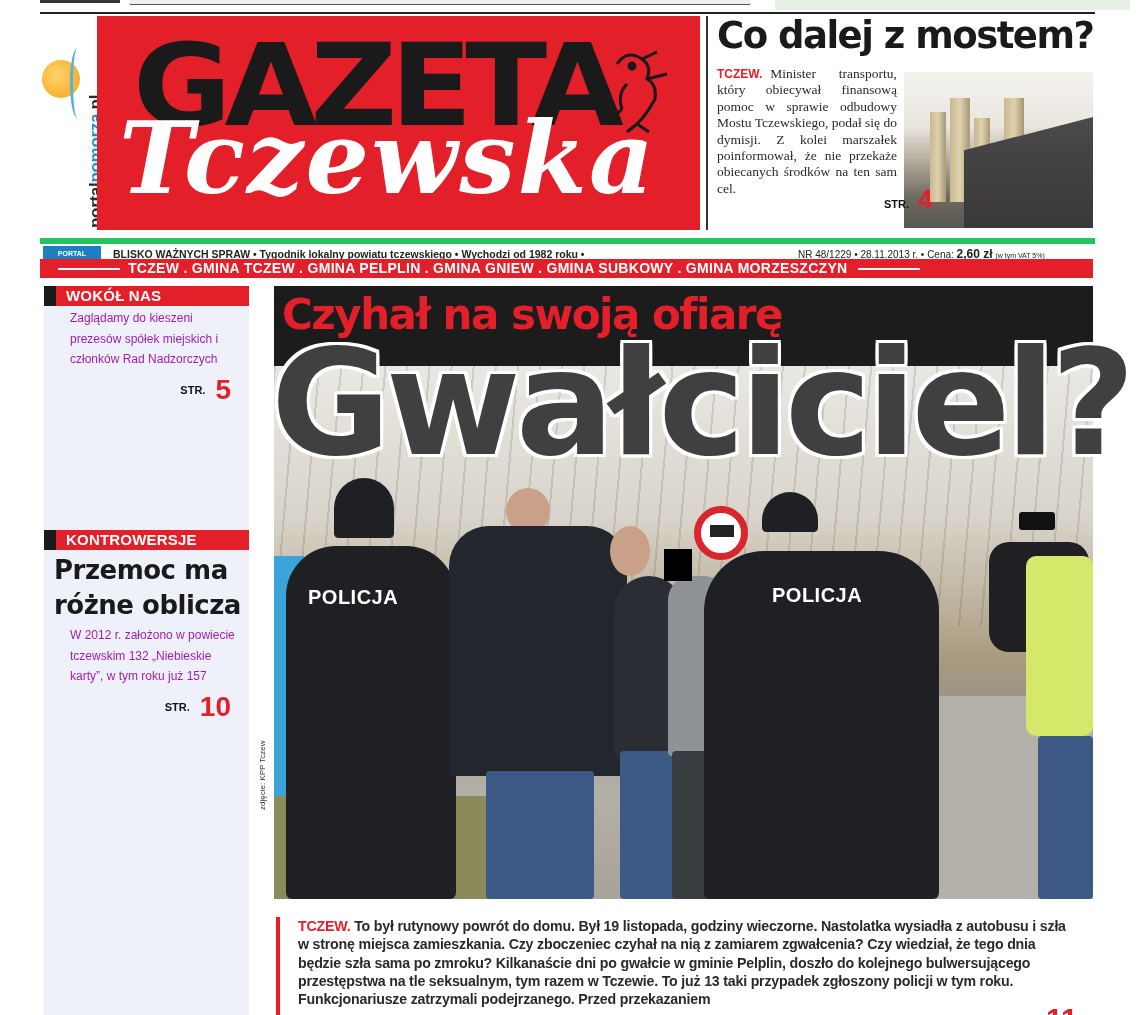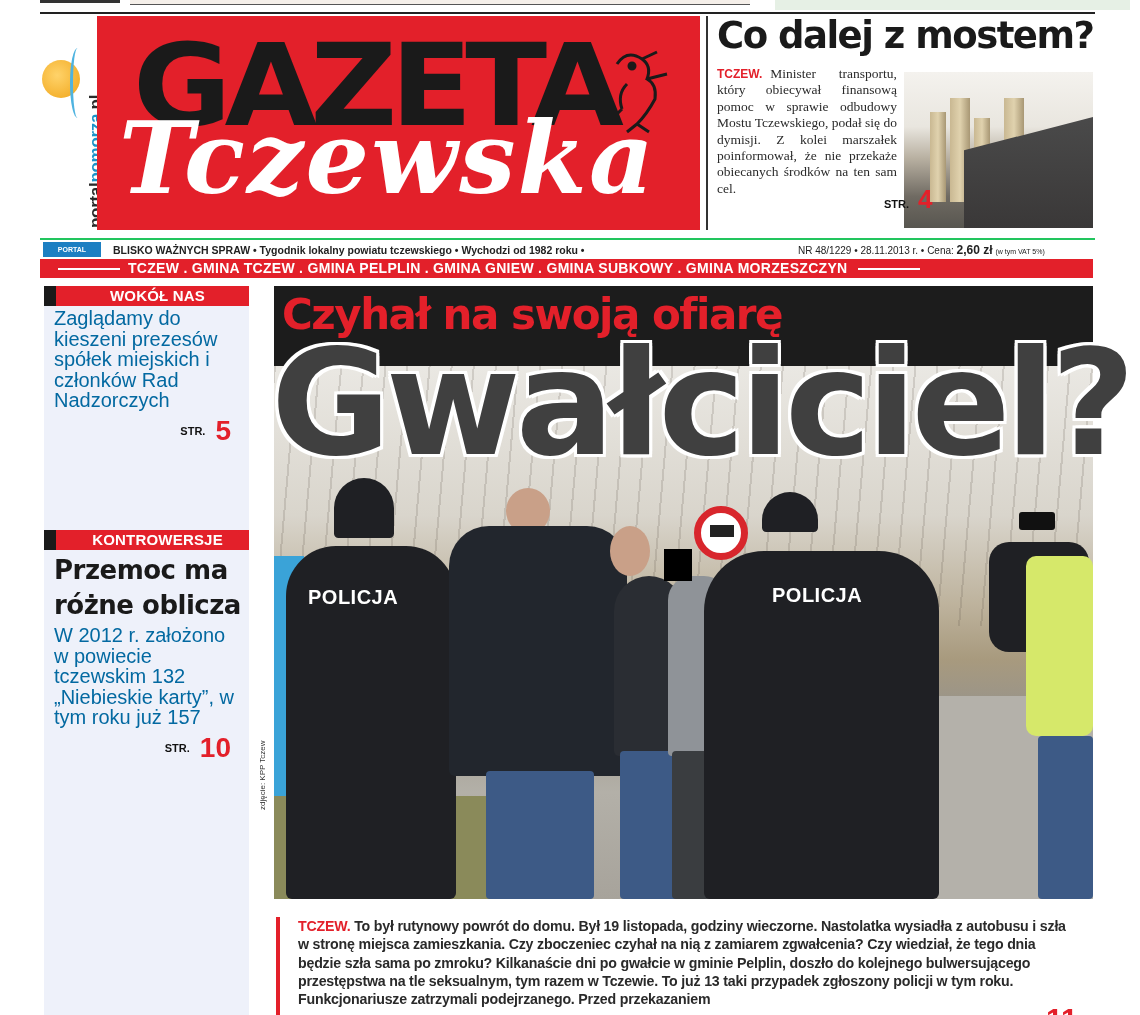--- a/index.html
+++ b/index.html
@@ -30,38 +30,38 @@
   .teaser-title { position:absolute; left:717px; top:14px; font-family:"DejaVu Sans", sans-serif; font-weight:bold; font-size:37px; letter-spacing:-1.5px; color:#1a1a1a; white-space:nowrap; }
   .teaser-body { position:absolute; left:717px; top:66px; width:180px; font-family:"Liberation Serif", serif; font-size:13.5px; line-height:16.4px; text-align:justify; color:#2a2a2a; }
   .teaser-body .loc { color:#e3202a; font-family:"Liberation Sans", sans-serif; font-weight:bold; font-size:12px; margin-right:8px; }
   .teaser-photo { position:absolute; left:904px; top:72px; width:189px; height:156px; background:linear-gradient(180deg,#f4f2ee 0%,#e9e6df 35%,#b9b1a2 55%,#6f6a62 80%,#585650 100%); overflow:hidden; }
   .tower { position:absolute; background:linear-gradient(90deg,#c9b892,#e0d2ae,#a89774); }
   .bridge { position:absolute; left:60px; top:45px; width:129px; height:111px; background:linear-gradient(180deg,#4a4a4a,#3a3838); clip-path:polygon(0 30%,100% 0,100% 100%,0 100%); }
   .teaser-page { position:absolute; left:884px; top:198px; font-weight:bold; color:#111; font-size:11px; }
   .teaser-page .num { position:absolute; left:34px; top:-14px; color:#e3202a; font-size:26px; font-weight:bold; }
 
   
-  .info-bar { position:absolute; left:40px; top:238px; width:1055px; height:19px; border-top:2px solid #22c55e; display:flex; align-items:center; font-size:10.5px; color:#222; }
+  .info-bar { position:absolute; left:40px; top:238px; width:1055px; height:19px; border-top:6px solid #22c55e; display:flex; align-items:center; font-size:10.5px; color:#222; }
   .pp-badge { width:58px; height:15px; background:#1c7fc2; color:#fff; font-size:7px; font-weight:bold; text-align:center; line-height:15px; margin-left:3px; }
   .info-bar .motto { margin-left:12px; font-weight:bold; }
   .info-bar .issue { position:absolute; left:758px; font-size:10px; }
   .info-bar .issue b { font-size:12px; }
   .info-bar .issue small { font-size:7px; }
 
   .gminy-bar { position:absolute; left:40px; top:259px; width:1053px; height:19px; background:#e3202a; color:#fff; font-weight:bold; font-size:14px; line-height:19px; white-space:nowrap; overflow:hidden; letter-spacing:0.3px; }
   .gminy-bar .line { display:inline-block; width:62px; height:2px; background:#fff; vertical-align:middle; margin:0 8px 0 18px; }
   .gminy-bar .line.end { margin:0 0 0 10px; }
 
   
   .left-col { position:absolute; left:44px; top:286px; width:205px; height:729px; background:#eef1fa; }
   .sect { position:absolute; left:0; width:205px; }
-  .sect .cat { height:20px; background:#e3202a; color:#fff; font-weight:bold; font-size:15px; line-height:20px; padding-left:22px; position:relative; letter-spacing:0.2px;text-align:center; }
+  .sect .cat { height:20px; background:#e3202a; color:#fff; font-weight:bold; font-size:15px; line-height:20px; padding-left:22px; position:relative; letter-spacing:0.2px; }
   .sect .cat::before { content:""; position:absolute; left:0; top:0; width:12px; height:20px; background:#1a1a1a; }
   .sect .head { font-family:"DejaVu Sans", sans-serif; font-weight:bold; font-size:26px; line-height:35px; color:#1a1a1a; padding:3px 8px 0 10px; letter-spacing:-0.5px; }
-  .sect .sub { font-size:20px; line-height:20.5px; color:#0369a1; padding:2px 6px 0 10px; }
+  .sect .sub { font-size:12px; line-height:20.5px; color:#a21caf; padding:2px 6px 0 26px; }
   .sect .page { text-align:right; padding-right:18px; margin-top:4px; }
   .sect .page .str { font-size:11px; font-weight:bold; color:#111; vertical-align:middle; margin-right:10px; }
   .sect .page .n { font-size:28px; font-weight:bold; color:#e3202a; vertical-align:middle; }
 
   
   .kicker-bar { position:absolute; left:274px; top:286px; width:819px; height:80px; background:#1c1c1c; }
   .kicker { position:absolute; left:282px; top:290px; font-family:"DejaVu Sans", sans-serif; font-weight:bold; font-size:42px; color:#e3202a; letter-spacing:-1.5px; white-space:nowrap; }
   .photo { position:absolute; left:274px; top:366px; width:819px; height:533px; overflow:hidden;
            background:linear-gradient(180deg,#eae8e3 0%,#d9d5cc 28%,#bdb29c 45%,#a89a7e 55%,#9c9587 62%,#b3b0a8 80%,#a7a39b 100%); }
   .photo .trees { position:absolute; left:0; top:0; width:100%; height:260px;

